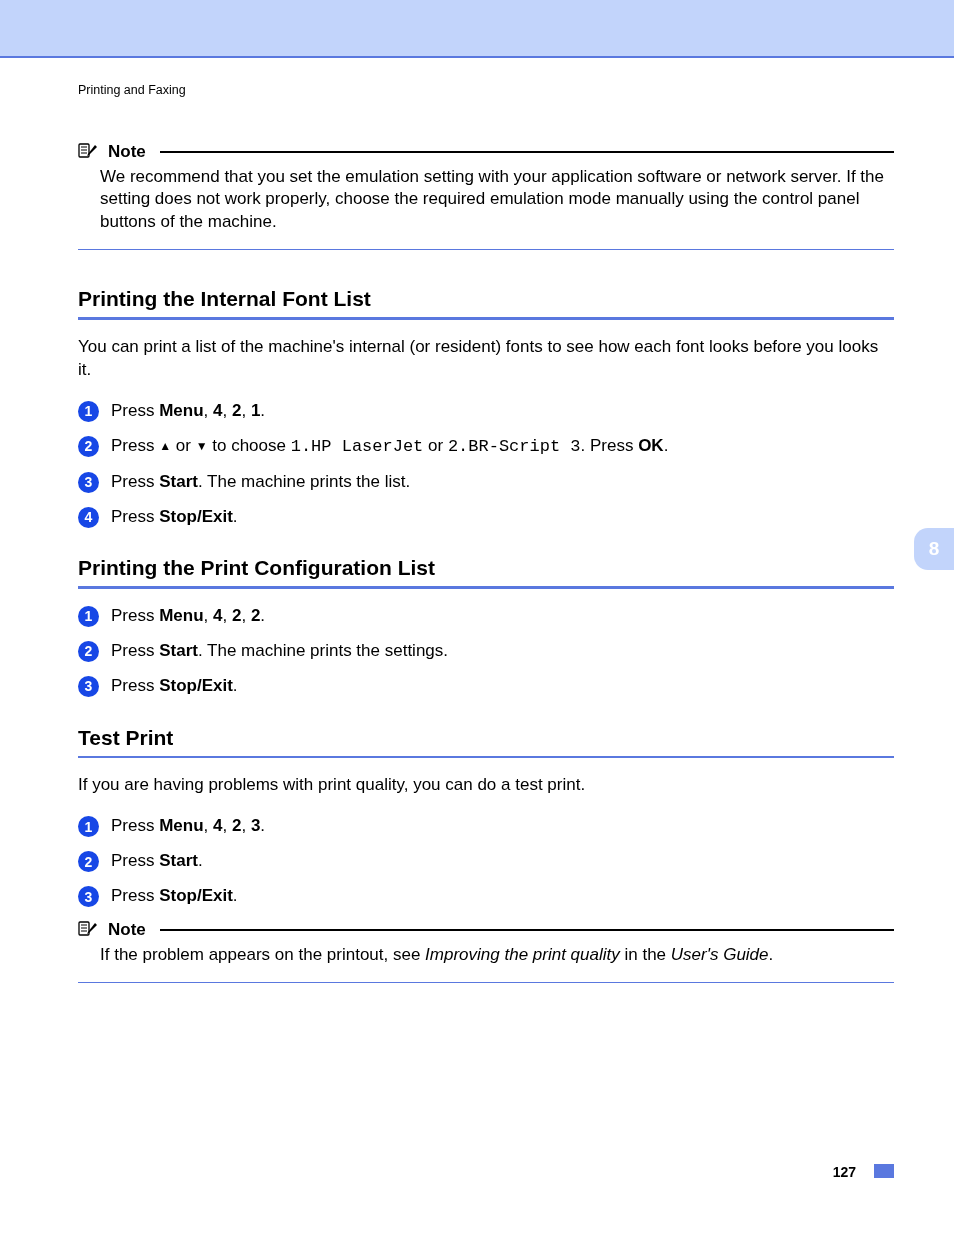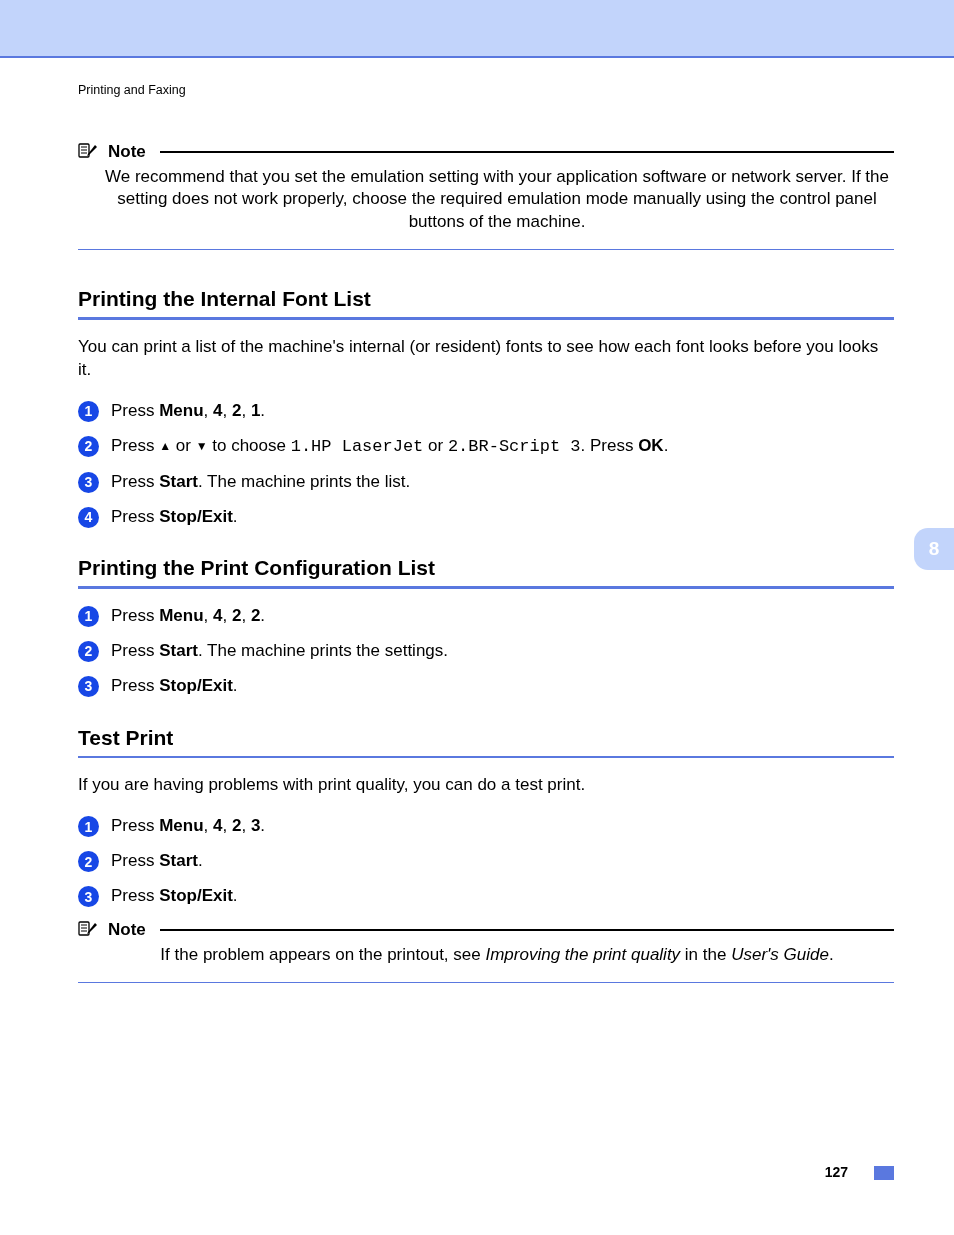--- a/index.html
+++ b/index.html
@@ -1,40 +1,40 @@
 <!DOCTYPE html>
 <html><head>
 <meta charset="utf-8">
 <style>
   * { box-sizing: border-box; margin: 0; padding: 0; }
   html, body { width: 954px; background: #fff; font-family: Arial, Helvetica, sans-serif; color: #000; }
   .page { width: 954px; min-height: 1235px; position: relative; }
   .top-band { height: 58px; background: #c2d4fb; border-bottom: 2px solid #5a78df; }
   .content { padding: 25px 60px 0 78px; }
   .running-head { font-size: 12.5px; color: #000000; margin-bottom: 45px; }
-  .note-block { margin-bottom: 37px; text-align: center; }
+  .note-block { margin-bottom: 37px; }
   .note-icon { width: 20px; height: 20px; position: relative; }
   .note-icon svg { width: 20px; height: 20px; }
   .note-label { font-weight: bold; font-size: 17px; }
   .note-rule-wrap { display: flex; align-items: center; gap: 10px; }
   .note-rule { flex: 1; height: 1.5px; background: #000; margin-left: 4px; }
   .note-body { padding: 4px 0 10px 22px; font-size: 17px; line-height: 1.32; }
   .note-sep { height: 1px; background: #5a78df; margin-top: 6px; }
   .sec-title { font-size: 21px; font-weight: bold; margin-top: 28px; margin-bottom: 6px; }
   .sec-rule { height: 2.5px; background: #5a78df; margin-bottom: 16px; }
   .sec-intro { font-size: 17px; line-height: 1.35; margin-bottom: 18px; }
   .steps { list-style: none; padding: 0; margin: 0 0 22px 0; }
   .steps li { display: flex; align-items: flex-start; gap: 12px; margin-bottom: 12px; }
   .bullet { width: 21px; height: 21px; border-radius: 50%; background: #1747e6; color: #fff; font-weight: bold; font-size: 14px; display: flex; align-items: center; justify-content: center; flex: 0 0 21px; margin-top: 1px; }
   .step-text { font-size: 17px; line-height: 1.35; }
   .step-text b { font-weight: bold; text-align: right; }
   .mono { font-family: "Courier New", Courier, monospace; font-size: 17px; }
   .arrow { font-size: 12px; display: inline-block; vertical-align: 1px; }
   .side-tab { position: absolute; right: 0; top: 528px; width: 40px; height: 42px; background: #c2d4fb; border-top-left-radius: 14px; border-bottom-left-radius: 14px; display: flex; align-items: center; justify-content: center; font-weight: bold; color: #fff; font-size: 19px; }
-  .footer { position: absolute; bottom: 55px; right: 60px; display: flex; align-items: flex-end; gap: 16px; }
+  .footer { position: absolute; bottom: 55px; right: 60px; display: flex; align-items: flex-start; gap: 8px; }
   .page-num { font-weight: bold; font-size: 14px; margin-right: 0; }
   .footer-bar { width: 20px; height: 14px; background: #5a78df; margin-left: 10px; }
   .italic { font-style: italic; }
 </style>
 </head>
 <body>
 
 <div class="page">
   <div class="top-band"></div>
 

